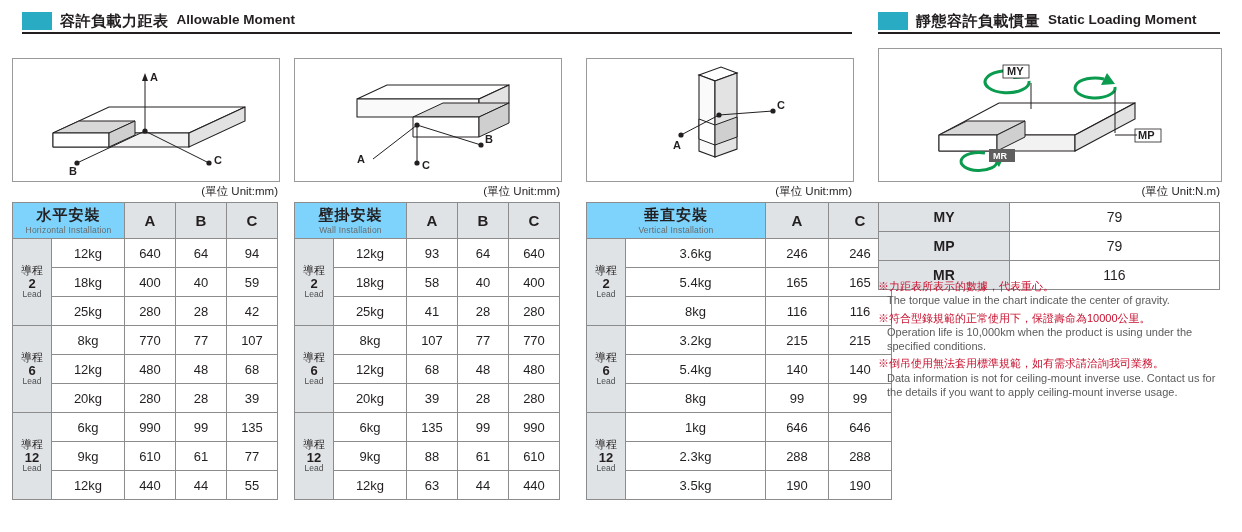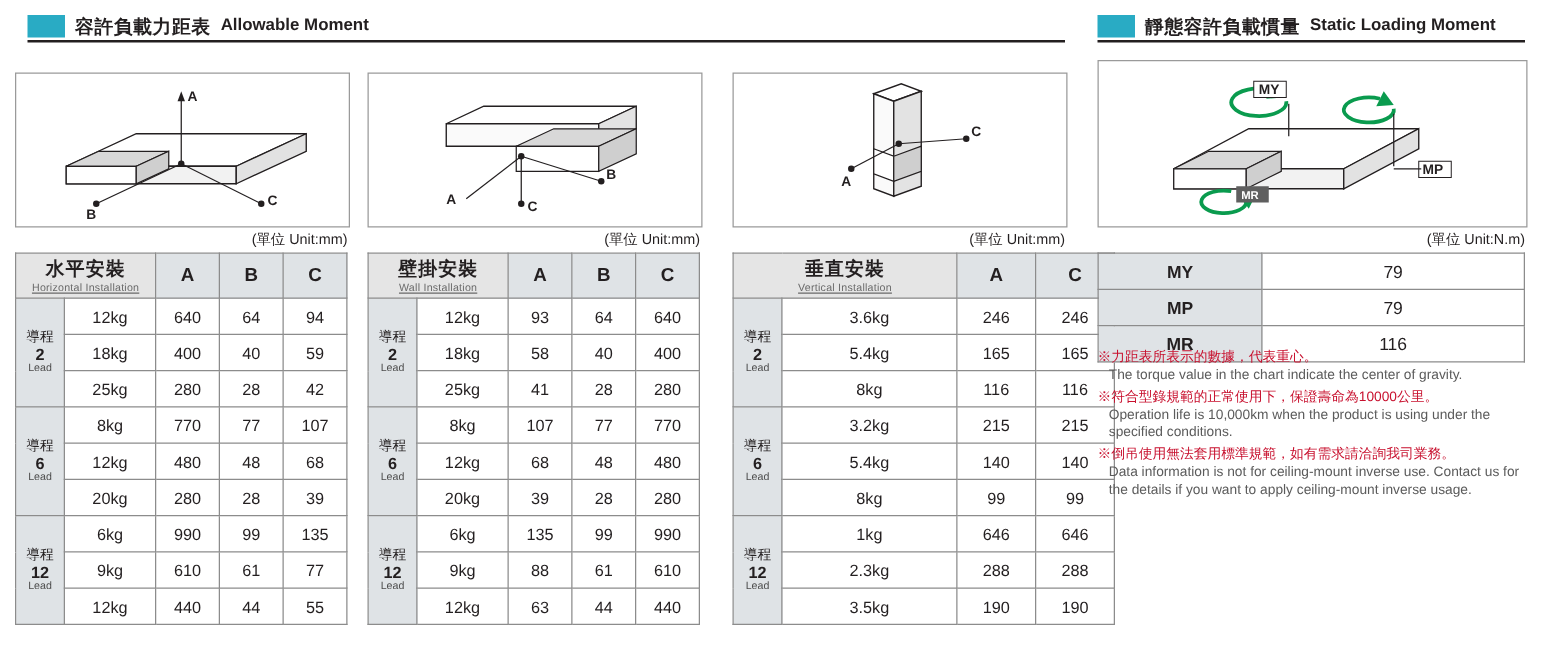--- a/index.html
+++ b/index.html
@@ -25,23 +25,23 @@
   .unit{position:absolute;font-size:11.5px;color:#231f20;text-align:right;}
 
   
   table{border-collapse:collapse;position:absolute;font-size:13px;}
   table td,table th{border:1px solid #8c8c8c;text-align:center;vertical-align:middle;}
   .lead-cell{background:#dfe3e6;width:38px;padding:0;}
   .lead-inner{display:flex;flex-direction:column;align-items:center;justify-content:center;line-height:1.02;}
   .lead-zh{font-size:11px;font-weight:normal;}
   .lead-num{font-size:13px;font-weight:bold;}
   .lead-en{font-size:8.5px;color:#4c4c4c;font-weight:normal;}
-  .th-main{background:#e5e5e5;padding:3px 0;}
+  .th-main{background:#7dd3fc;padding:3px 0;}
   .th-zh{font-size:15px;font-weight:bold;letter-spacing:1px;}
-  .th-en{font-size:8.5px;color:#6a6a6a;letter-spacing:.2px;text-decoration:underline;}
+  .th-en{font-size:8.5px;color:#6a6a6a;letter-spacing:.2px;}
   .th-abc{background:#dfe3e6;font-size:15px;font-weight:bold;}
   .wcell{font-size:13px;height:26px;}
   .vcell{font-size:13px;height:26px;}
 
   
   .st-tbl td{height:26px;}
   .st-key{background:#dfe3e6;font-weight:bold;font-size:14px;width:128px;}
   .st-val{font-size:14px;}
 
   

